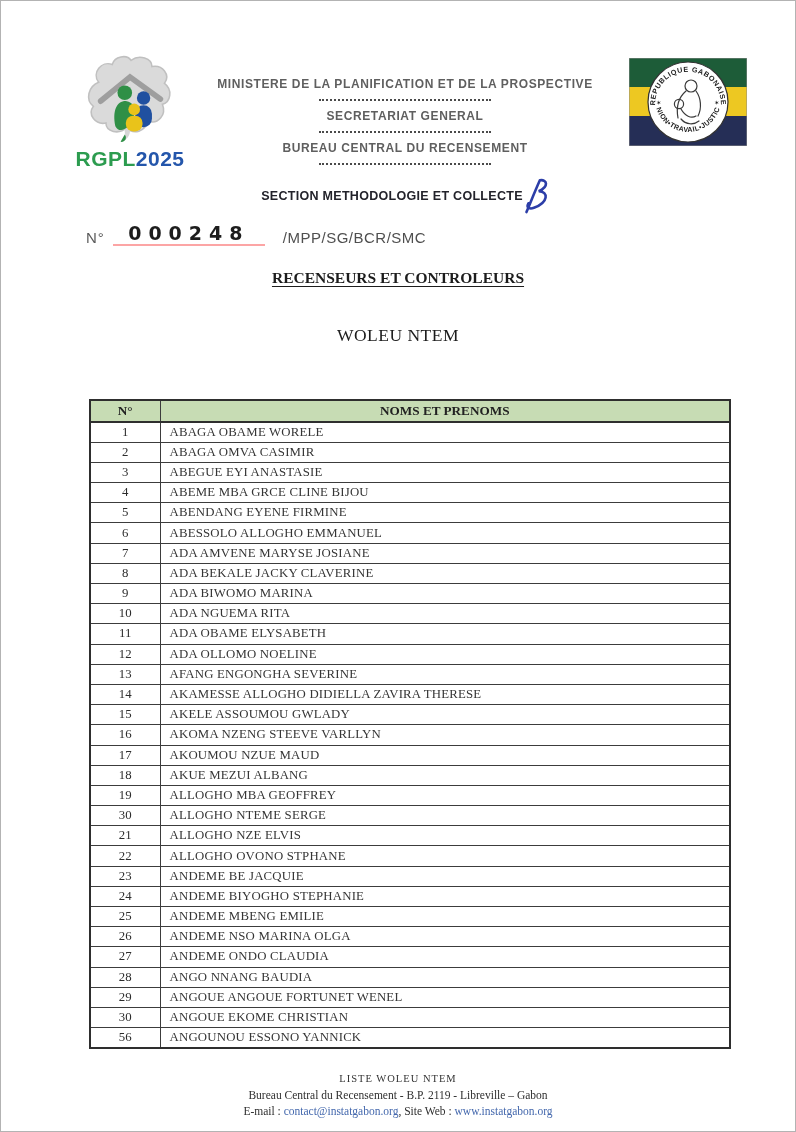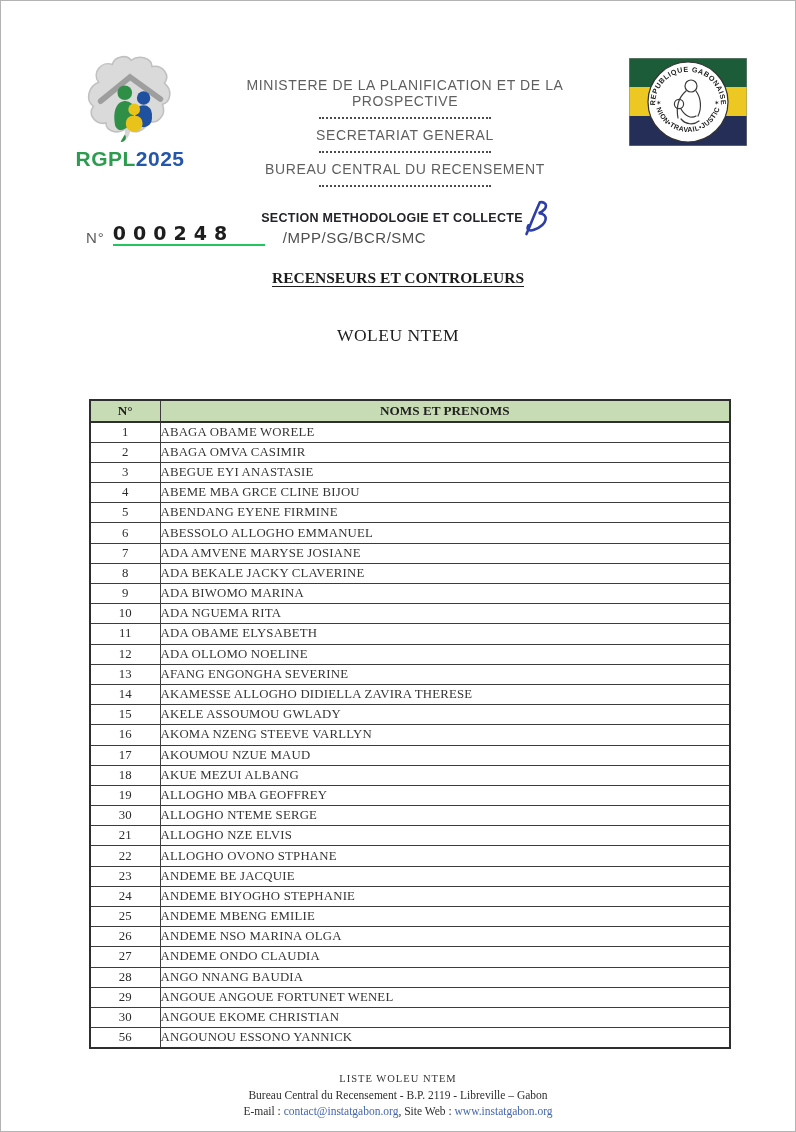--- a/index.html
+++ b/index.html
@@ -15,50 +15,50 @@
     overflow:hidden;
   }
 
   
   .logo-wrap{position:absolute;left:68px;top:52px;width:122px;text-align:center;}
   .logo-text{font-family:"Liberation Sans", sans-serif;font-weight:bold;font-size:21px;letter-spacing:0.5px;margin-top:-2px;}
   .logo-text .g{color:#2c9c4f;}
   .logo-text .b{color:#2456ab;}
 
   .center-head{position:absolute;left:198px;top:76px;width:412px;text-align:center;}
-  .ministry-line{font-family:"Liberation Sans", sans-serif;font-size:14px;color:#5f5f5f;letter-spacing:0.6px;}
+  .ministry-line{font-family:"Liberation Sans", sans-serif;font-size:12px;color:#5f5f5f;letter-spacing:0.6px;font-weight:bold;}
   .dots{width:172px;height:0;border-bottom:2.5px dotted #4a4a4a;margin:8px auto 8px auto;}
   .section-row{display:flex;align-items:center;justify-content:center;margin-top:2px;}
   .section-line{font-family:"Liberation Sans", sans-serif;font-size:12.5px;font-weight:bold;color:#23232b;letter-spacing:0.3px;}
   .hand-b{transform:rotate(6deg);margin-top:4px;}
 
   .emblem{position:absolute;left:628px;top:57px;width:118px;height:88px;}
 
   
   .ref-line{position:absolute;left:85px;top:221px;display:flex;align-items:flex-end;font-family:"Liberation Sans", sans-serif;}
   .ref-label{font-size:15px;color:#5a5a5a;letter-spacing:1px;margin-right:8px;}
-  .ref-number-box{display:inline-block;width:152px;text-align:left;border-bottom:2px solid #22c55e;}
+  .ref-number-box{display:inline-block;width:152px;text-align:center;border-bottom:2px solid #fca5a5;}
   .ref-number{font-family:"DejaVu Sans", sans-serif;font-weight:bold;font-size:19px;color:#1d1d1d;letter-spacing:7px;}
   .ref-suffix{font-size:15px;color:#4f4f4f;letter-spacing:0.5px;margin-left:18px;}
 
   
   .doc-title{position:absolute;top:266px;left:0;width:100%;text-align:center;font-weight:bold;font-size:15.5px;color:#1c1c1c;line-height:1.45;}
   .doc-title .tline{text-decoration:underline;text-underline-offset:3px;text-decoration-thickness:1px;}
   .doc-subtitle{position:absolute;top:324px;left:0;width:100%;text-align:center;font-weight:normal;font-size:17.5px;color:#1c1c1c;letter-spacing:0.5px;}
 
   
   .list-table{position:absolute;left:88px;top:398px;width:642px;border-collapse:collapse;table-layout:fixed;font-size:12.8px;color:#353535;}
   .list-table th,.list-table td{border:1px solid #3c3c3c;padding:0;overflow:hidden;white-space:nowrap;}
   .list-table{border:2px solid #2e2e2e;}
   .list-table thead tr{height:22px;}
   .list-table th{background:#c7dcb4;font-weight:bold;font-size:13.2px;color:#222;border-bottom:2px solid #2e2e2e;}
   .list-table tbody tr{height:20.2px;}
   .col-num{width:70px;}
   .list-table td.num{text-align:center;color:#2c2c2c;}
-  .list-table td.name{text-align:left;letter-spacing:0.2px;}
+  .list-table td.name{text-align:left;padding-left:9px;letter-spacing:0.2px;}
 
   
   .footer{position:absolute;top:1071px;left:0;width:100%;text-align:center;line-height:1.4;}
   .footer-line1{font-size:10.5px;letter-spacing:1px;color:#333;}
   .footer-line2{font-size:11.5px;color:#2e2e2e;}
   .footer-line3{font-size:11.5px;color:#2e2e2e;}
   .footer-link{color:#4468ad;}
 </style>
 </head>
 <body>

